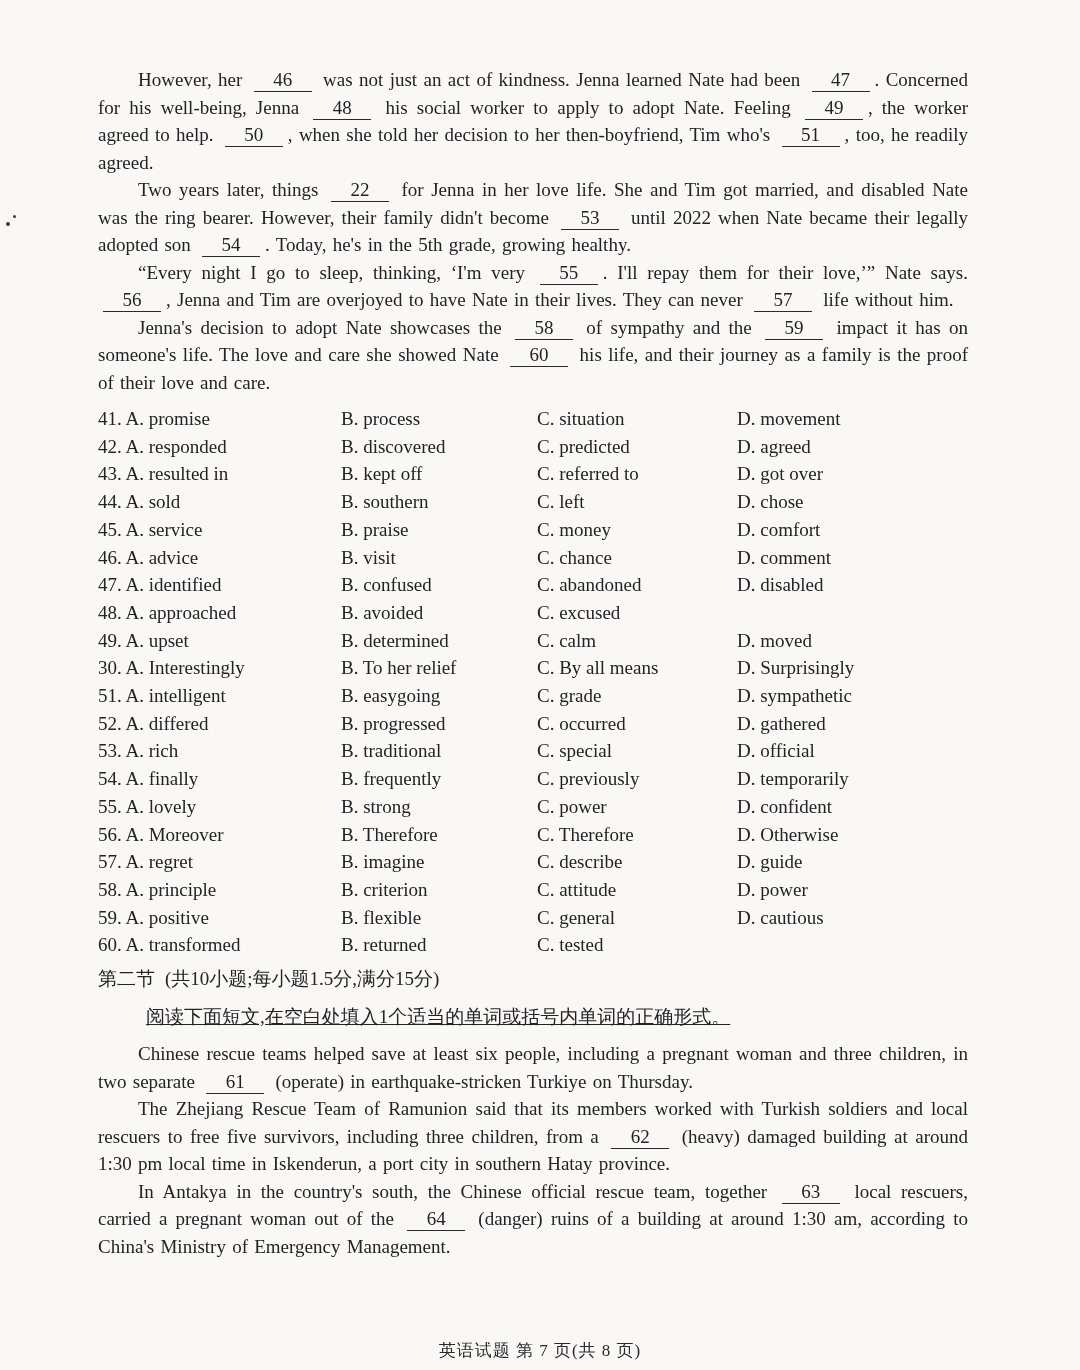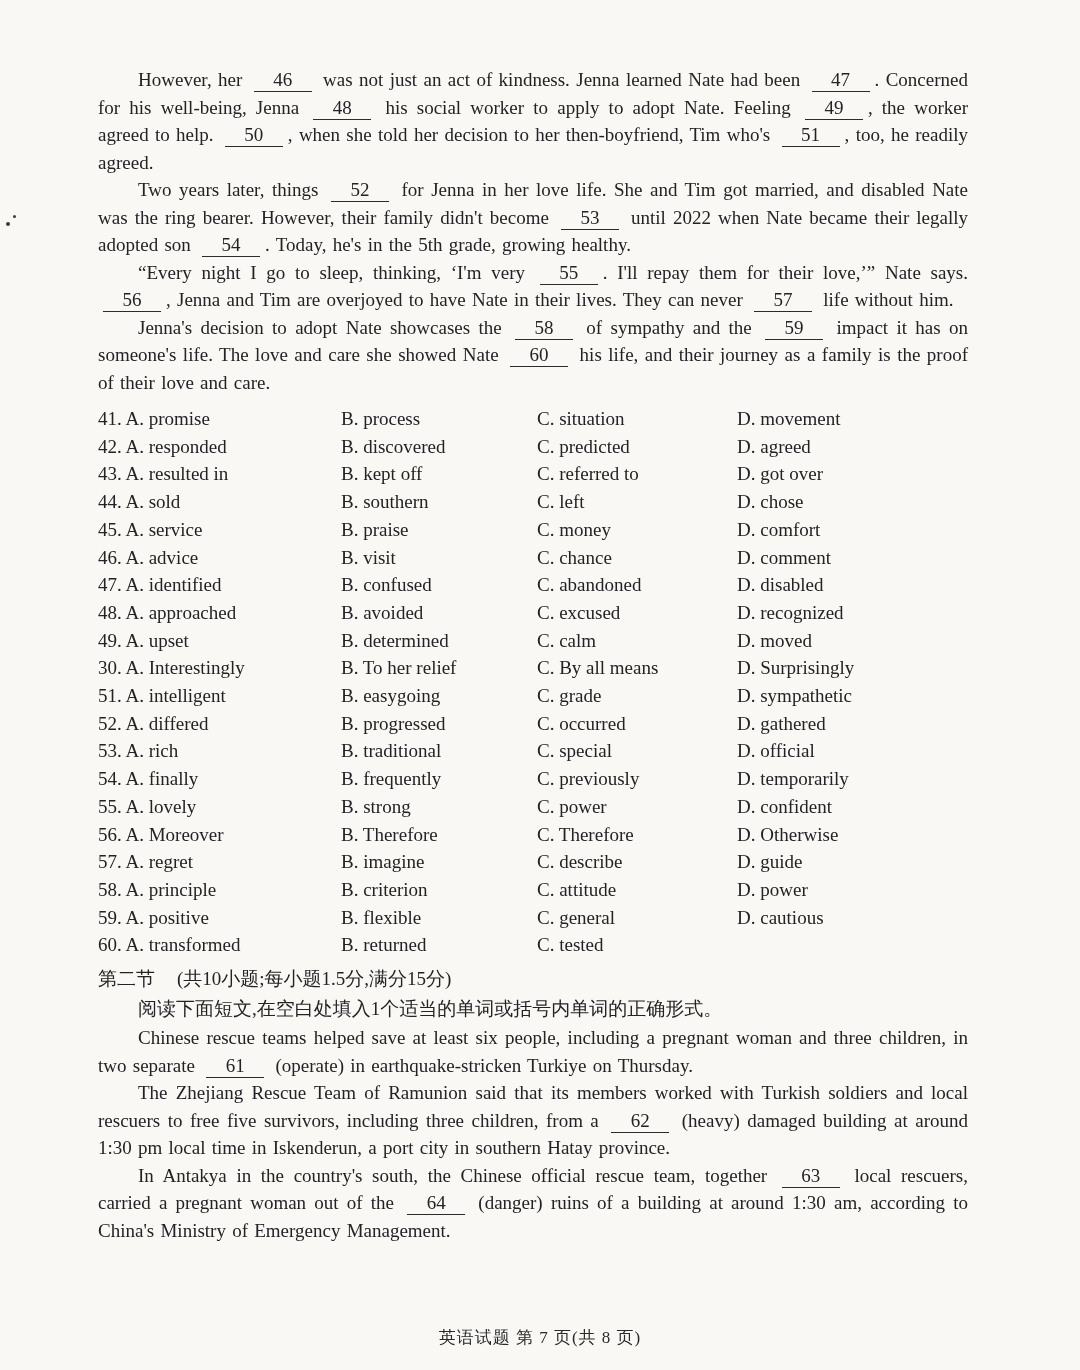--- a/index.html
+++ b/index.html
@@ -37,47 +37,47 @@
     margin: 0 5px;
   }
   .options { margin-top: 9px; margin-bottom: 5px; }
   .opt-row {
     display: grid;
     grid-template-columns: 243px 196px 200px 1fr;
     line-height: 27.7px;
   }
   .opt-cell { white-space: nowrap; }
   .s2-heading { margin-top: 3px; line-height: 30px; }
-  .s2-detail { margin-left: 22px; }
-  .s2-instruction { margin: 0; text-indent: 40px; line-height: 30px; }
+  .s2-detail { margin-left: 10px; }
+  .s2-instruction { margin: 8px; text-indent: 40px; line-height: 30px; text-decoration: underline; }
   .footer {
     position: absolute;
     left: 0;
     right: 0;
-    bottom: 21px;
+    bottom: 8px;
     text-align: center;
     font-size: 17px;
     letter-spacing: 1px;
     color: #2a2a2e;
   }
   .artifact {
     position: absolute;
     background: #3a3a3c;
     border-radius: 50%;
   }
   .a1 { left: 6px; top: 222px; width: 4px; height: 4px; }
   .a2 { left: 13px; top: 215px; width: 3px; height: 3px; }
 </style>
 </head>
 <body>
 
 <div class="page">
   <section id="cloze">
       <p class="para">However, her <span class="blank">46</span> was not just an act of kindness. Jenna learned Nate had been <span class="blank">47</span>. Concerned for his well-being, Jenna <span class="blank">48</span> his social worker to apply to adopt Nate. Feeling <span class="blank">49</span>, the worker agreed to help. <span class="blank">50</span>, when she told her decision to her then-boyfriend, Tim who's <span class="blank">51</span>, too, he readily agreed.</p>
-      <p class="para">Two years later, things <span class="blank">52</span> for Jenna in her love life. She and Tim got married, and disabled Nate was the ring bearer. However, their family didn't become <span class="blank">53</span> until 2022 when Nate became their legally adopted son <span class="blank">54</span>. Today, he's in the 5th grade, growing healthy.</p>
+      <p class="para">Two years later, things <span class="blank">22</span> for Jenna in her love life. She and Tim got married, and disabled Nate was the ring bearer. However, their family didn't become <span class="blank">53</span> until 2022 when Nate became their legally adopted son <span class="blank">54</span>. Today, he's in the 5th grade, growing healthy.</p>
       <p class="para">“Every night I go to sleep, thinking, ‘I'm very <span class="blank">55</span>. I'll repay them for their love,’” Nate says. <span class="blank">56</span>, Jenna and Tim are overjoyed to have Nate in their lives. They can never <span class="blank">57</span> life without him.</p>
       <p class="para">Jenna's decision to adopt Nate showcases the <span class="blank">58</span> of sympathy and the <span class="blank">59</span> impact it has on someone's life. The love and care she showed Nate <span class="blank">60</span> his life, and their journey as a family is the proof of their love and care.</p>
     </section>
 
   <section id="options" class="options">
       <div class="opt-row">
         <div class="opt-cell">41. A. promise</div>
         <div class="opt-cell">B. process</div>
         <div class="opt-cell">C. situation</div>
         <div class="opt-cell">D. movement</div>
@@ -115,21 +115,20 @@
       <div class="opt-row">
         <div class="opt-cell">47. A. identified</div>
         <div class="opt-cell">B. confused</div>
         <div class="opt-cell">C. abandoned</div>
         <div class="opt-cell">D. disabled</div>
       </div>
       <div class="opt-row">
         <div class="opt-cell">48. A. approached</div>
         <div class="opt-cell">B. avoided</div>
         <div class="opt-cell">C. excused</div>
-        <div class="opt-cell">D. recognized</div>
       </div>
       <div class="opt-row">
         <div class="opt-cell">49. A. upset</div>
         <div class="opt-cell">B. determined</div>
         <div class="opt-cell">C. calm</div>
         <div class="opt-cell">D. moved</div>
       </div>
       <div class="opt-row">
         <div class="opt-cell">30. A. Interestingly</div>
         <div class="opt-cell">B. To her relief</div>

